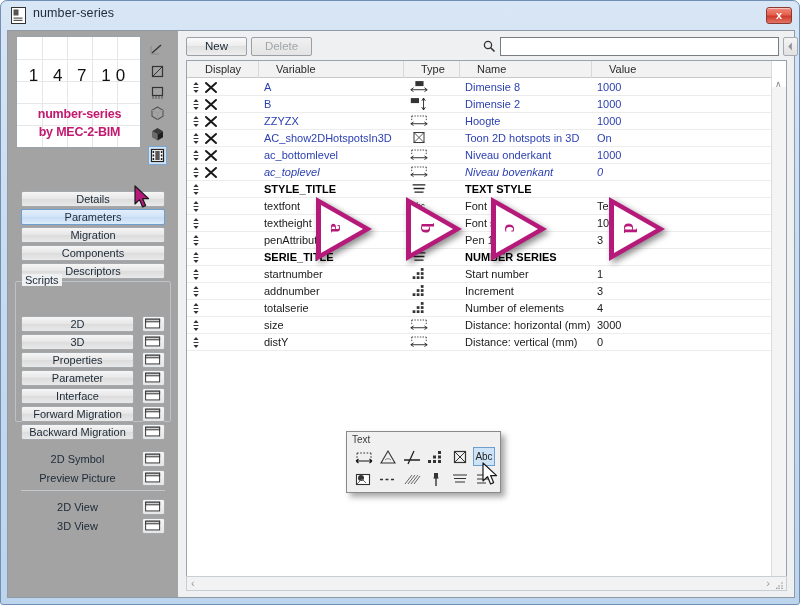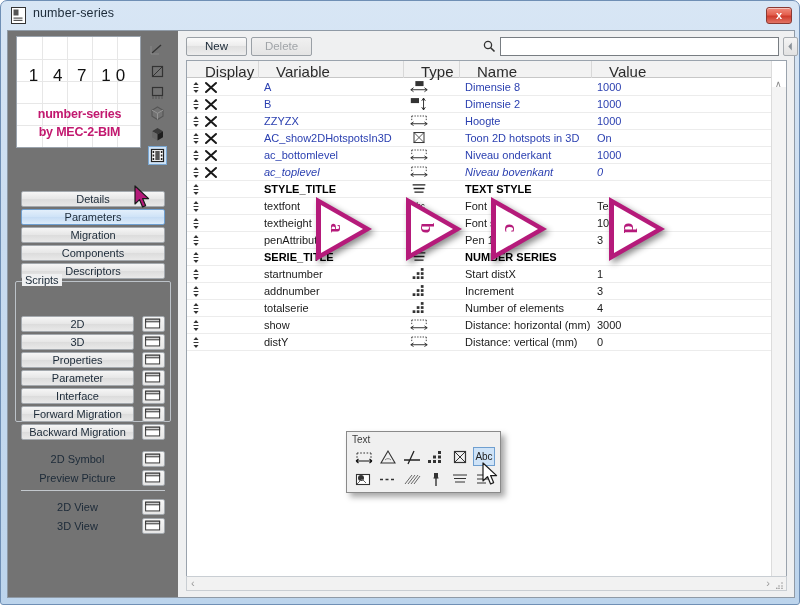--- a/index.html
+++ b/index.html
@@ -62,21 +62,21 @@
     width: 788px; height: 568px;
     background: #eff0f1;
     border: 1px solid #8f9aa6;
   }
 
   
   #left-panel {
     position: absolute;
     left: 0; top: 0;
     width: 170px; height: 566px;
-    background: #737373;
+    background: #a3a3a3;
   }
 
   #preview-box {
     position: absolute;
     left: 8px; top: 5px;
     width: 125px; height: 112px;
     background: #ffffff;
     border: 1px solid #9aa3ad;
     overflow: hidden;
   }
@@ -249,21 +249,21 @@
   #table-head {
     position: absolute;
     left: 0; top: 0;
     width: 599px; height: 17px;
     background: #f2f2f2;
     border-bottom: 1px solid #c7c7c7;
   }
   .th {
     position: absolute;
     top: 2px;
-    font-size: 15px;
+    font-size: 11px;
     color: #2b2b2b;
     padding-left: 12px;
   }
   .col-sep { position: absolute; top: 0; width: 1px; height: 17px; background: #d8d8d8; }
 
   .trow {
     position: absolute;
     left: 0;
     width: 584px; height: 17px;
     border-bottom: 1px solid #ececec;
@@ -758,21 +758,21 @@
                 </svg></div>
               <div class="c-var black">startnumber</div>
               <div class="c-type"><svg viewBox="0 0 22 15" width="20" height="14">
                   <rect x="13" y="1" width="3" height="3" fill="#333"></rect>
                   <rect x="13" y="5.5" width="3" height="3" fill="#333"></rect>
                   <rect x="13" y="10" width="3" height="3" fill="#333"></rect>
                   <rect x="8.5" y="5.5" width="3" height="3" fill="#333"></rect>
                   <rect x="8.5" y="10" width="3" height="3" fill="#333"></rect>
                   <rect x="4" y="10" width="3" height="3" fill="#333"></rect>
                 </svg></div>
-              <div class="c-name black">Start distX</div>
+              <div class="c-name black">Start number</div>
               <div class="c-val black">1</div>
             </div>
             <div class="trow" style="top: 222px;">
               <div class="c-disp"><svg viewBox="0 0 42 15" width="42" height="15">
                   <path d="M5 2 l2.5 3 h-5 Z" fill="#333"></path>
                   <path d="M5 13 l2.5 -3 h-5 Z" fill="#333"></path>
                   <path d="M2.5 7.5 h5" stroke="#333" stroke-width="1"></path>
                 </svg></div>
               <div class="c-var black">addnumber</div>
               <div class="c-type"><svg viewBox="0 0 22 15" width="20" height="14">
@@ -803,21 +803,21 @@
                 </svg></div>
               <div class="c-name black">Number of elements</div>
               <div class="c-val black">4</div>
             </div>
             <div class="trow" style="top: 256px;">
               <div class="c-disp"><svg viewBox="0 0 42 15" width="42" height="15">
                   <path d="M5 2 l2.5 3 h-5 Z" fill="#333"></path>
                   <path d="M5 13 l2.5 -3 h-5 Z" fill="#333"></path>
                   <path d="M2.5 7.5 h5" stroke="#333" stroke-width="1"></path>
                 </svg></div>
-              <div class="c-var black">show</div>
+              <div class="c-var black">size</div>
               <div class="c-type"><svg viewBox="0 0 22 15" width="20" height="14">
                   <path d="M3 2 h16" stroke="#333" stroke-width="1" stroke-dasharray="1.5 1.5"></path>
                   <path d="M3 2 v5 M19 2 v5" stroke="#333" stroke-width="1" stroke-dasharray="1.5 1.5"></path>
                   <path d="M2 10.5 h18 M2 10.5 l3 -2 M2 10.5 l3 2 M20 10.5 l-3 -2 M20 10.5 l-3 2" stroke="#222" fill="none" stroke-width="1"></path>
                 </svg></div>
               <div class="c-name black">Distance: horizontal (mm)</div>
               <div class="c-val black">3000</div>
             </div>
             <div class="trow" style="top: 273px;">
               <div class="c-disp"><svg viewBox="0 0 42 15" width="42" height="15">

